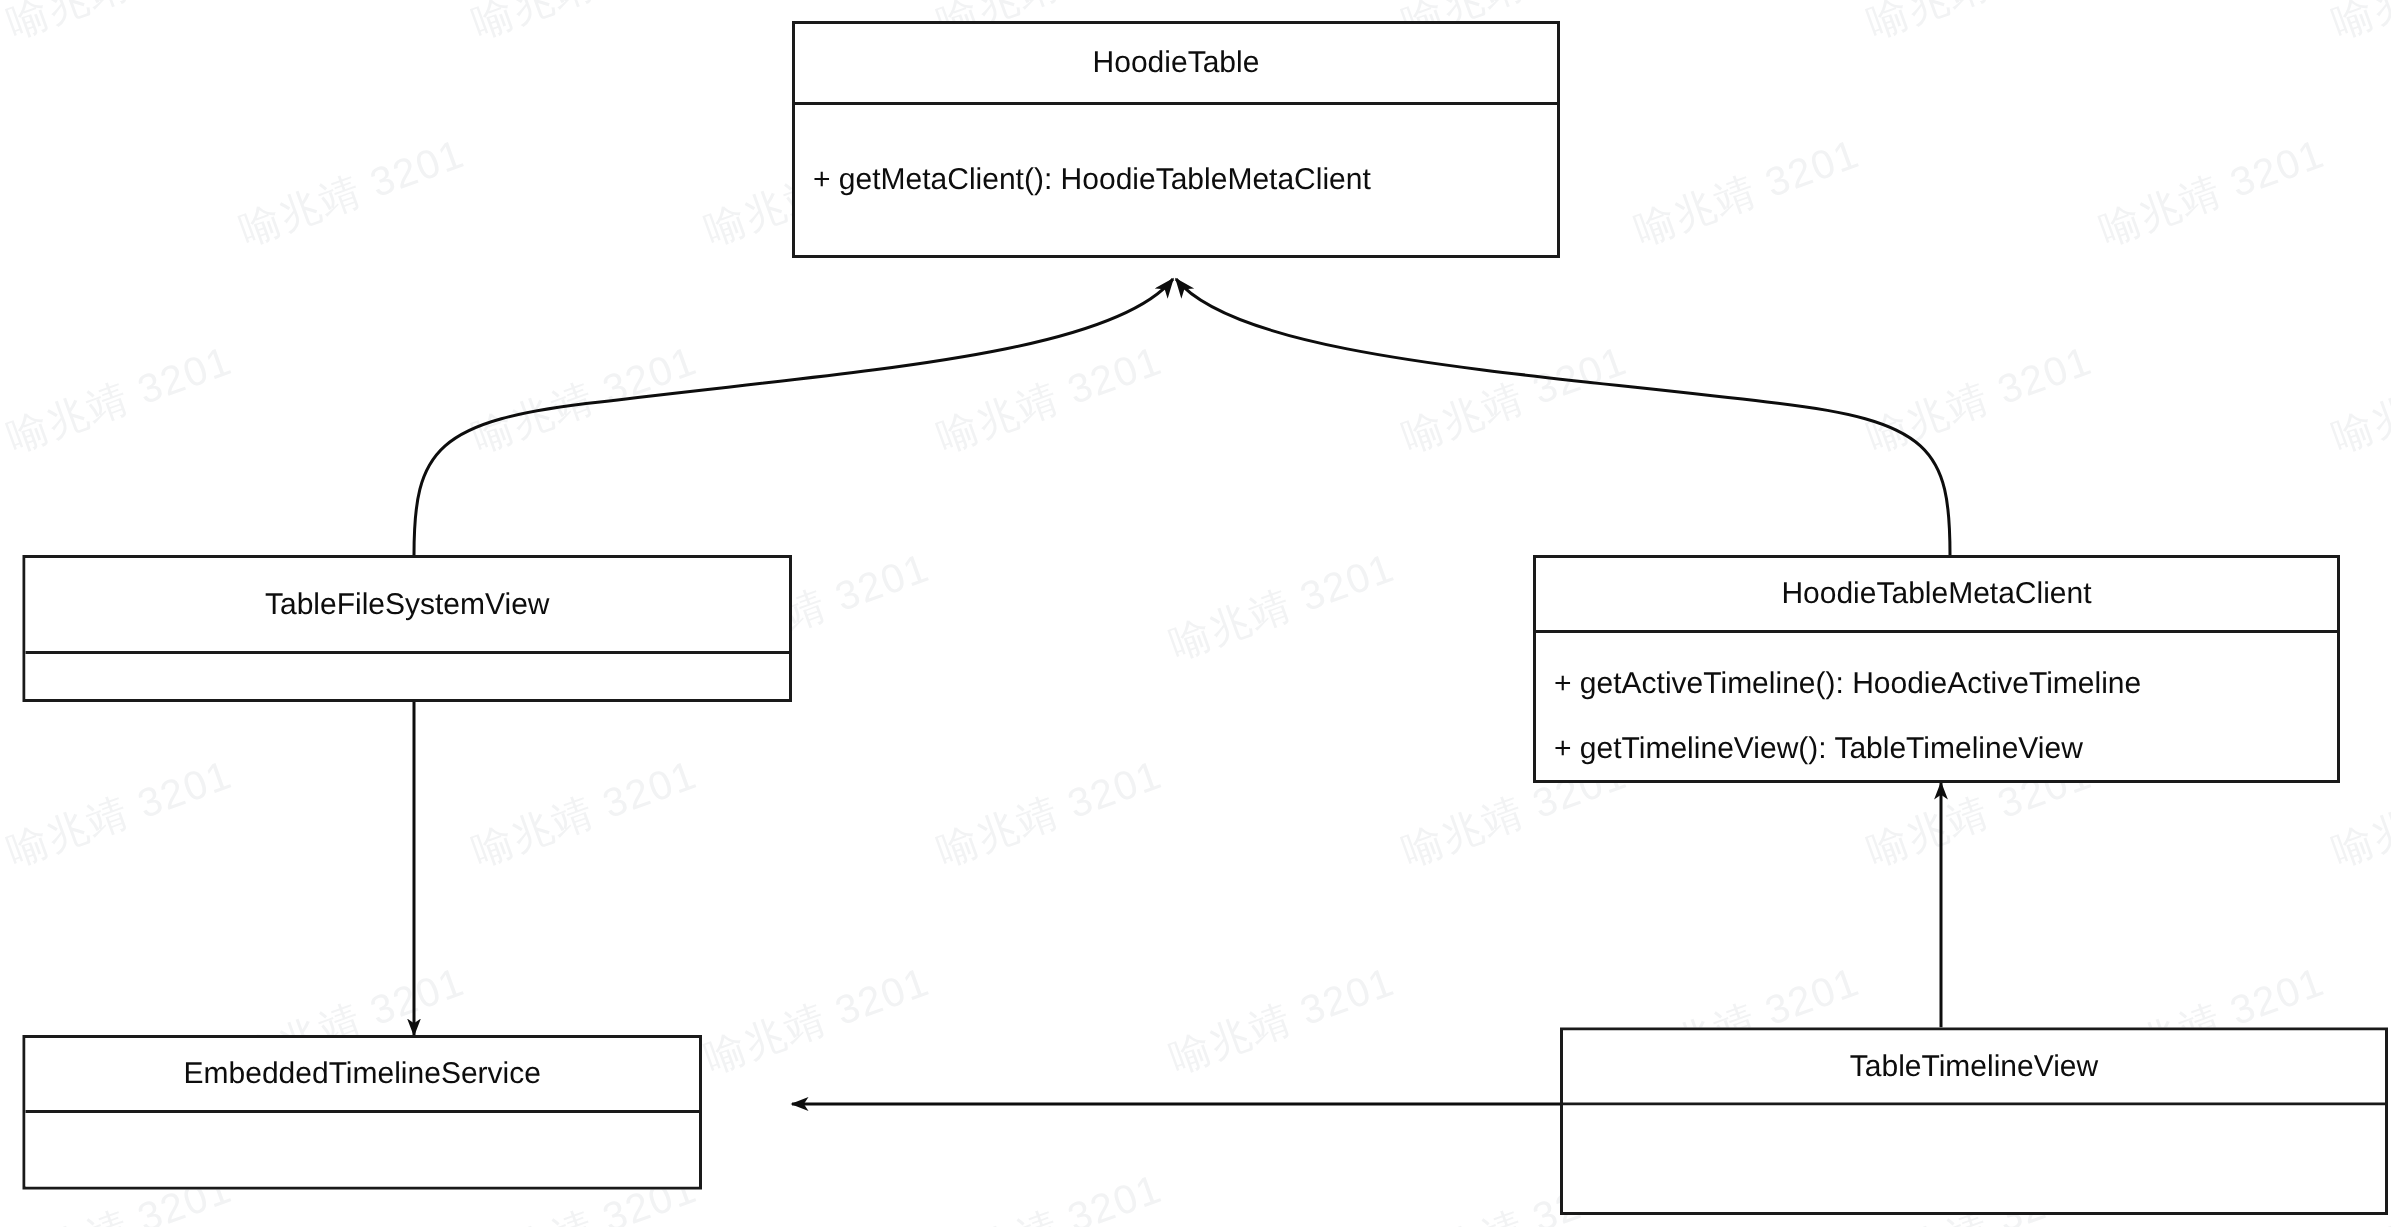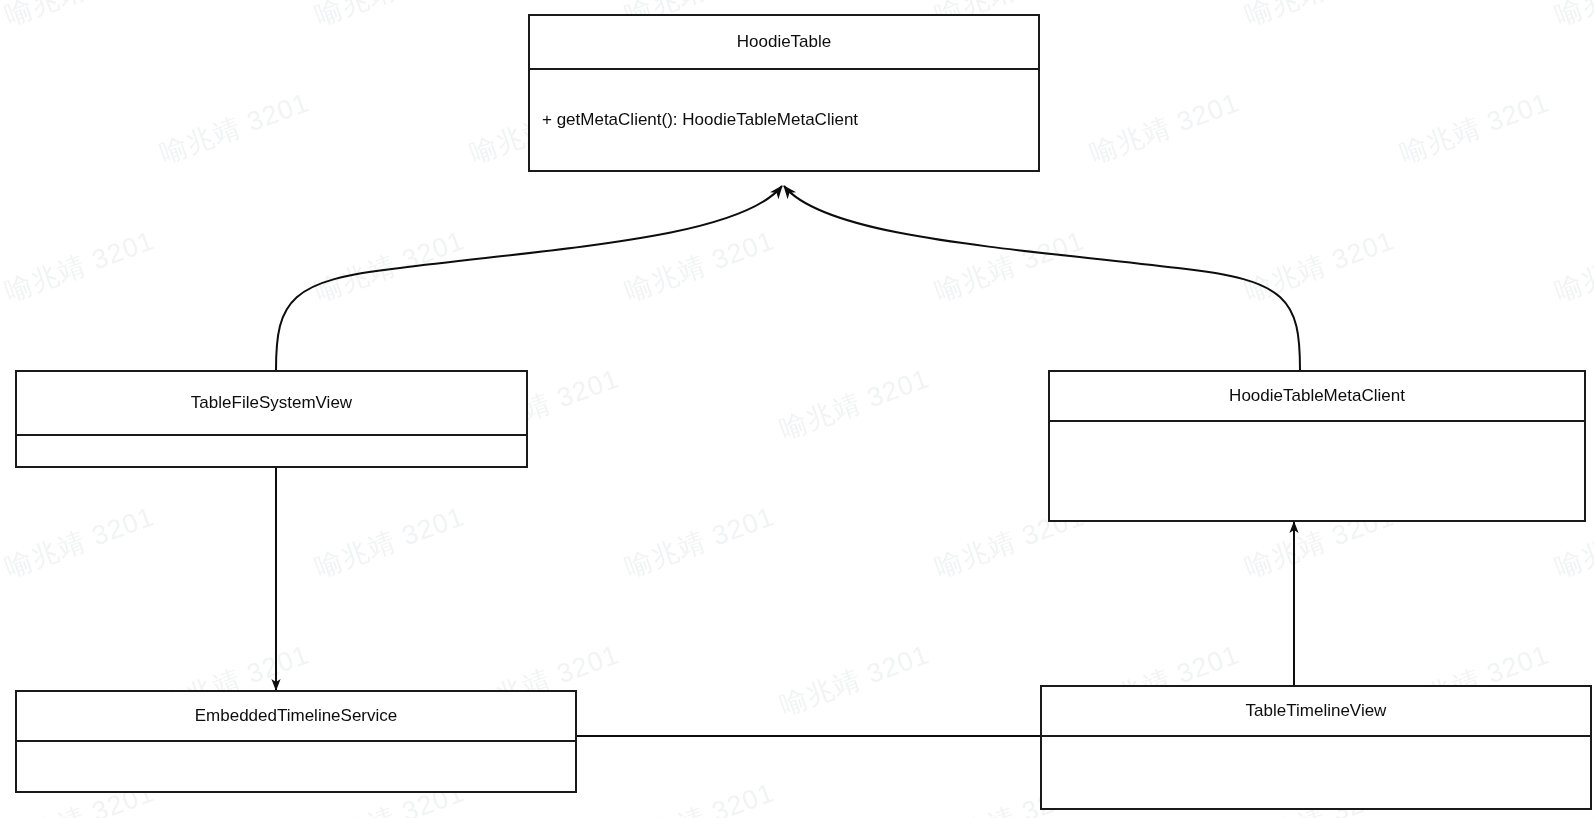--- a/index.html
+++ b/index.html
@@ -52,60 +52,60 @@
     background: #ffffff;
     border: 2px solid #1a1a1a;
     z-index: 2;
     display: flex;
     flex-direction: column;
   }
   .class-title {
     box-sizing: border-box;
     width: 100%;
     text-align: center;
-    font-size: 17px;
+    font-size: 20px;
     color: #0d0d0d;
     display: flex;
     align-items: center;
     justify-content: center;
     border-bottom: 2px solid #1a1a1a;
     background: #ffffff;
   }
   .class-members {
     box-sizing: border-box;
     width: 100%;
     flex: 1 1 auto;
     background: #ffffff;
     display: flex;
     flex-direction: column;
     justify-content: space-around;
     padding: 0 12px;
   }
   .member-row {
-    font-size: 17px;
+    font-size: 20px;
     color: #0d0d0d;
     text-align: left;
     white-space: nowrap;
     line-height: 1.1;
   }
   .class-members.empty {
     min-height: 10px;
   }
 
   
   #box-hoodie-table       { left: 528px;  top: 14px;  width: 512px; height: 158px; }
   #box-hoodie-table .class-title { height: 54px; }
 
   #box-table-file-system-view { left: 15px; top: 370px; width: 513px; height: 98px; }
   #box-table-file-system-view .class-title { height: 64px; }
 
-  #box-hoodie-table-meta-client { left: 1048px; top: 370px; width: 538px; height: 152px; gap: 12px; }
+  #box-hoodie-table-meta-client { left: 1022px; top: 370px; width: 538px; height: 152px; gap: 12px; }
   #box-hoodie-table-meta-client .class-title { height: 50px; }
 
-  #box-embedded-timeline-service { left: 15px; top: 690px; width: 562px; height: 103px; }
+  #box-embedded-timeline-service { left: 15px; top: 690px; width: 453px; height: 103px; }
   #box-embedded-timeline-service .class-title { height: 50px; }
 
   #box-table-timeline-view { left: 1040px; top: 685px; width: 552px; height: 125px; }
   #box-table-timeline-view .class-title { height: 50px; }
 </style>
 </head>
 <body>
 
 <div id="canvas">
 
@@ -186,20 +186,24 @@
     </div>
   </div>
 
   <div class="uml-class" id="box-table-file-system-view">
     <div class="class-title">TableFileSystemView</div>
     <div class="class-members empty"></div>
   </div>
 
   <div class="uml-class" id="box-hoodie-table-meta-client">
     <div class="class-title">HoodieTableMetaClient</div>
+    <div class="class-members">
+      <div class="member-row">+ getActiveTimeline(): HoodieActiveTimeline</div>
+      <div class="member-row">+ getTimelineView(): TableTimelineView</div>
+    </div>
   </div>
 
   <div class="uml-class" id="box-embedded-timeline-service">
     <div class="class-title">EmbeddedTimelineService</div>
     <div class="class-members empty"></div>
   </div>
 
   <div class="uml-class" id="box-table-timeline-view">
     <div class="class-title">TableTimelineView</div>
     <div class="class-members empty"></div>

